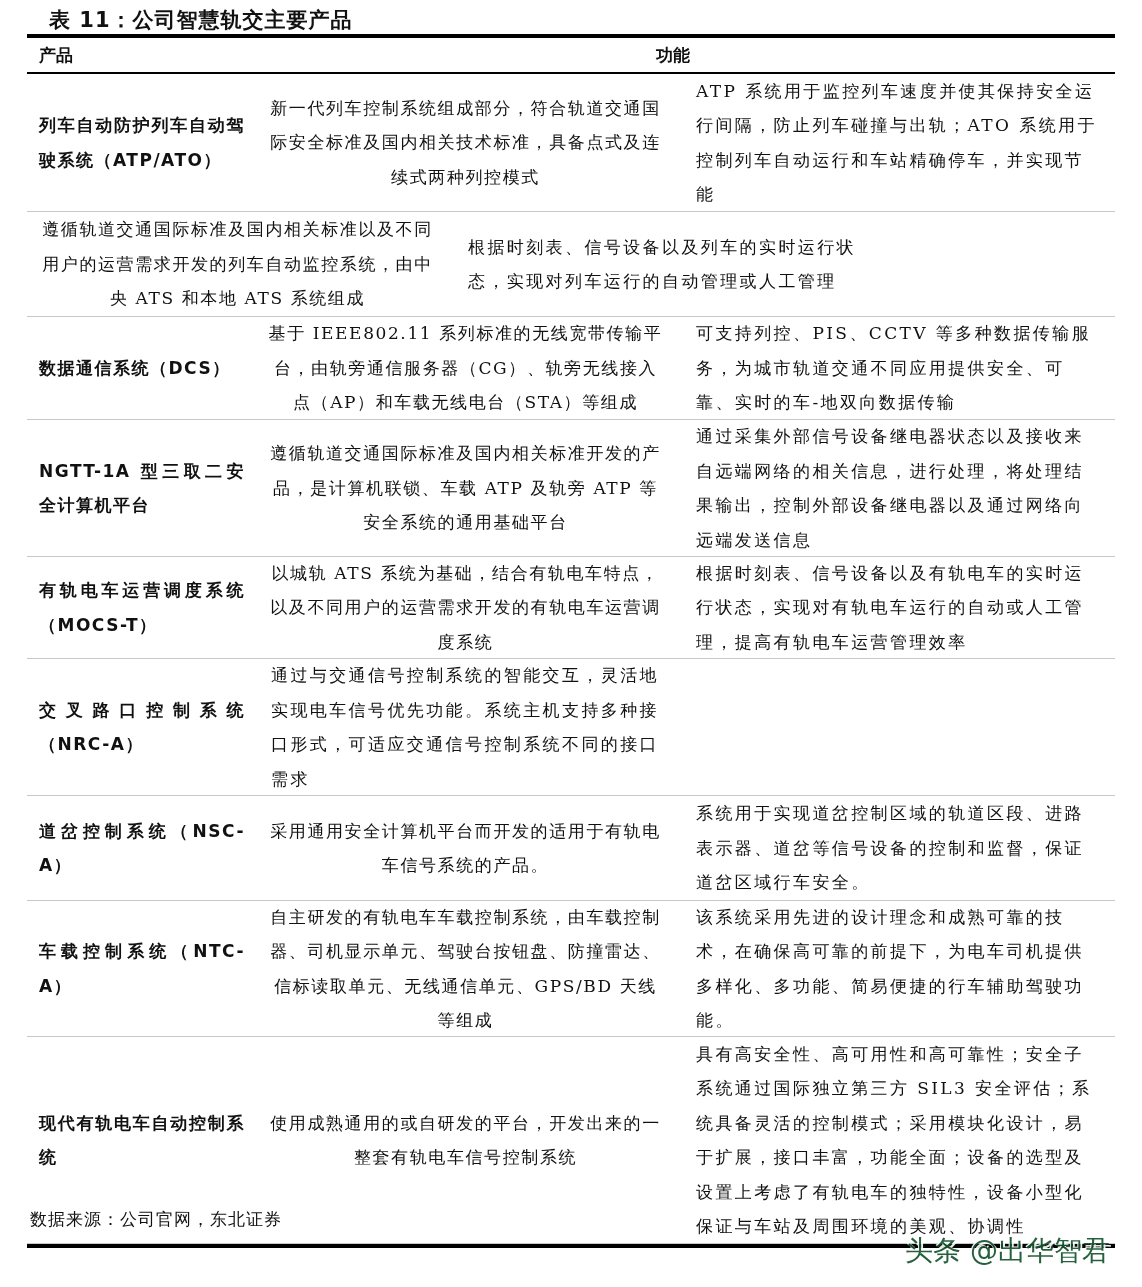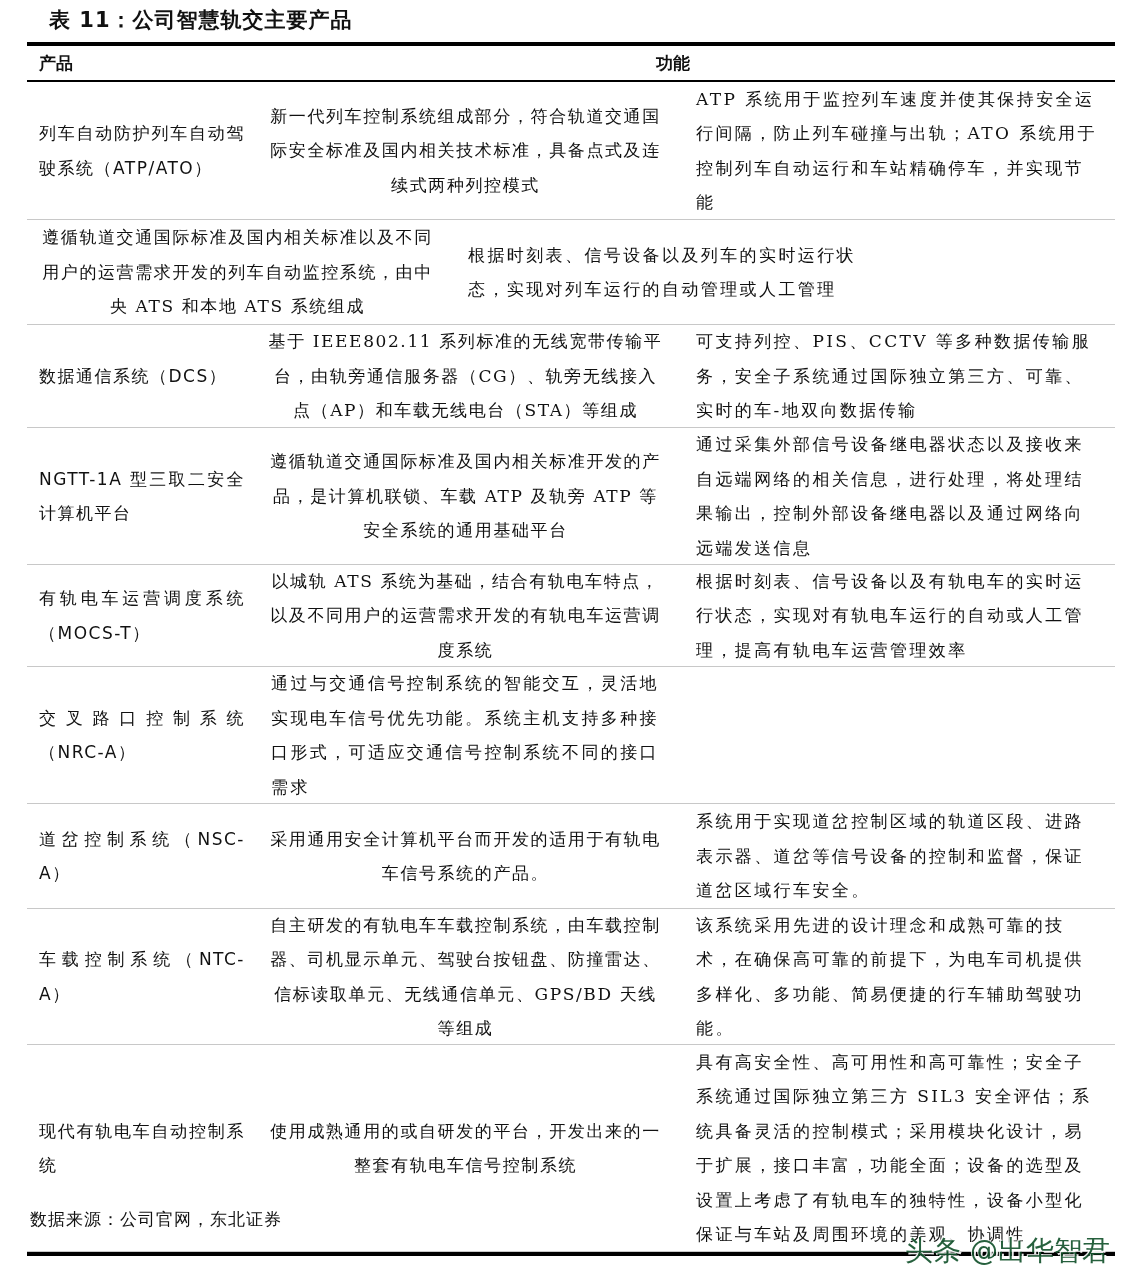--- a/index.html
+++ b/index.html
@@ -1,31 +1,31 @@
 <!DOCTYPE html>
 <html><head>
 <meta charset="utf-8">
 <style>
   html, body { margin: 0; padding: 0; background: #ffffff; }
   body { width: 1142px; height: 1287px; position: relative; overflow: hidden;
          font-family: "DejaVu Serif", "Liberation Serif", serif; color: #111; }
   .title { position: absolute; left: 27px; top: 6px; font-size: 21px; font-weight: bold;
            font-family: "DejaVu Sans", "Liberation Sans", sans-serif; letter-spacing: 1px; margin-left: 22px; }
-  .table-wrap { position: absolute; left: 27px; top: 42px; width: 1088px; }
+  .table-wrap { position: absolute; left: 27px; top: 34px; width: 1088px; }
   .rule-thick { height: 4px; background: #000; }
   .rule-mid { height: 2px; background: #000; }
   .hdr { display: flex; height: 34px; align-items: center; font-weight: bold;
          font-family: "DejaVu Sans", "Liberation Sans", sans-serif; font-size: 17px; }
   .hdr .c1 { width: 228px; padding-left: 12px; box-sizing: border-box; }
   .hdr .c2 { width: 425px; text-align: center; }
   .hdr .c3 { width: 435px; text-align: right; }
   .row { display: flex; align-items: center; border-bottom: 1.5px solid #c8c8c8; box-sizing: border-box; }
   .row:last-child { border-bottom: none; }
   .cell { box-sizing: border-box; font-size: 17px; line-height: 34.5px; }
-  .c-prod { width: 228px; padding-left: 12px; padding-right: 10px; font-weight: normal;
+  .c-prod { width: 228px; padding-left: 12px; padding-right: 10px; font-weight: bold;
             font-family: "DejaVu Sans", "Liberation Sans", sans-serif; letter-spacing: 1.5px; text-align: justify; }
   .c-intro { width: 425px; padding: 0 16px 0 12px; text-align: center; letter-spacing: 1.6px; }
   .c-func { width: 435px; padding: 0 16px; text-align: left; letter-spacing: 2.4px; }
   .source { position: absolute; left: 30px; top: 1208px; font-size: 17px; letter-spacing: 1px; }
   .watermark { position: absolute; left: 905px; top: 1232px; font-size: 28px; color: #14532d;
                font-family: "DejaVu Sans", "Liberation Sans", sans-serif;
                text-shadow: 2px 2px 0 #fff, -1px -1px 0 #fff; opacity: 0.92; }
 </style>
 </head>
 <body>
@@ -45,21 +45,21 @@
     <div class="cell c-intro">新一代列车控制系统组成部分，符合轨道交通国际安全标准及国内相关技术标准，具备点式及连续式两种列控模式</div>
     <div class="cell c-func">ATP 系统用于监控列车速度并使其保持安全运行间隔，防止列车碰撞与出轨；ATO 系统用于控制列车自动运行和车站精确停车，并实现节能</div>
   </div>
   <div class="row" style="height:105px">
     <div class="cell c-intro">遵循轨道交通国际标准及国内相关标准以及不同用户的运营需求开发的列车自动监控系统，由中央 ATS 和本地 ATS 系统组成</div>
     <div class="cell c-func">根据时刻表、信号设备以及列车的实时运行状态，实现对列车运行的自动管理或人工管理</div>
   </div>
   <div class="row" style="height:103px">
     <div class="cell c-prod">数据通信系统（DCS）</div>
     <div class="cell c-intro">基于 IEEE802.11 系列标准的无线宽带传输平台，由轨旁通信服务器（CG）、轨旁无线接入点（AP）和车载无线电台（STA）等组成</div>
-    <div class="cell c-func">可支持列控、PIS、CCTV 等多种数据传输服务，安全子系统通过国际独立第三方、可靠、实时的车-地双向数据传输</div>
+    <div class="cell c-func">可支持列控、PIS、CCTV 等多种数据传输服务，为城市轨道交通不同应用提供安全、可靠、实时的车-地双向数据传输</div>
   </div>
   <div class="row" style="height:137px">
     <div class="cell c-prod">NGTT-1A 型三取二安全计算机平台</div>
     <div class="cell c-intro">遵循轨道交通国际标准及国内相关标准开发的产品，是计算机联锁、车载 ATP 及轨旁 ATP 等安全系统的通用基础平台</div>
     <div class="cell c-func">通过采集外部信号设备继电器状态以及接收来自远端网络的相关信息，进行处理，将处理结果输出，控制外部设备继电器以及通过网络向远端发送信息</div>
   </div>
   <div class="row" style="height:102px">
     <div class="cell c-prod">有轨电车运营调度系统（MOCS-T）</div>
     <div class="cell c-intro">以城轨 ATS 系统为基础，结合有轨电车特点，以及不同用户的运营需求开发的有轨电车运营调度系统</div>
     <div class="cell c-func">根据时刻表、信号设备以及有轨电车的实时运行状态，实现对有轨电车运行的自动或人工管理，提高有轨电车运营管理效率</div>

